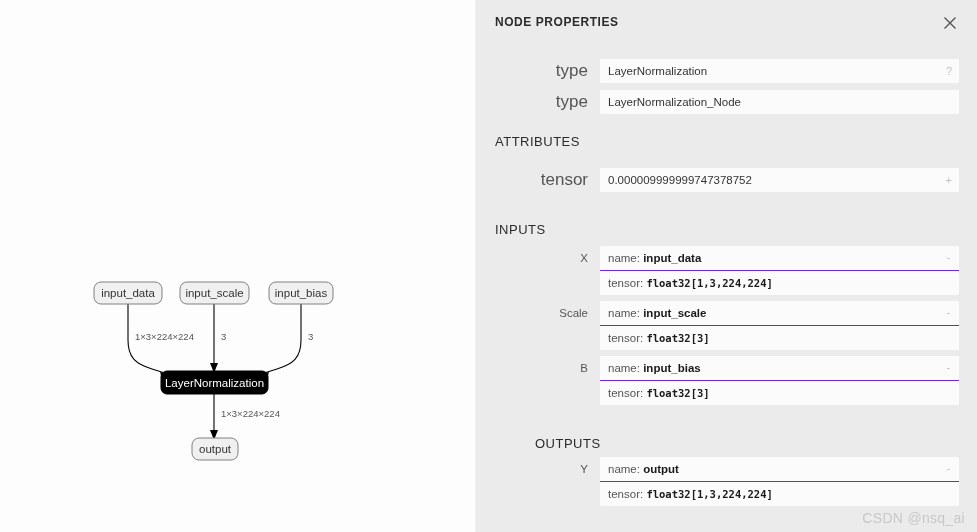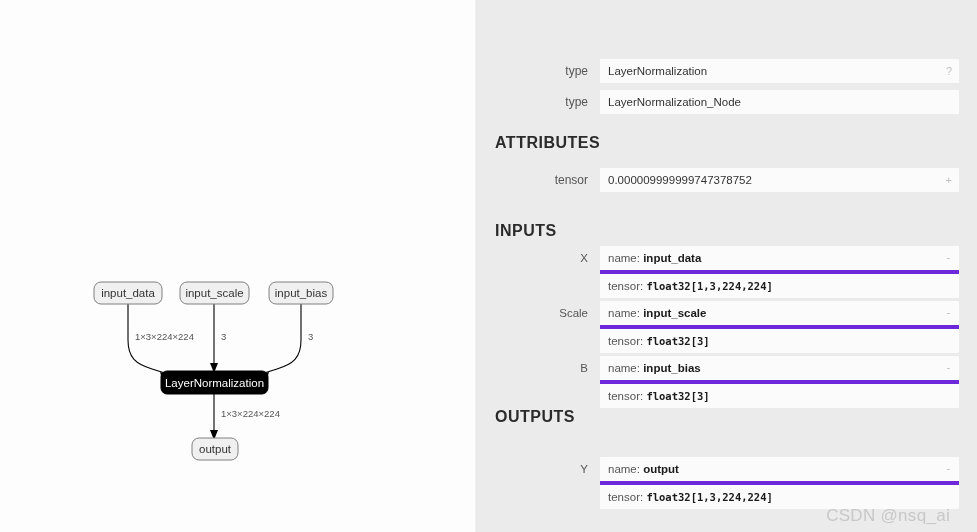--- a/index.html
+++ b/index.html
@@ -109,39 +109,39 @@
     display: flex;
     align-items: center;
     justify-content: center;
     cursor: pointer;
   }
   #close-button svg { display: block; }
 
   .section-title {
     position: absolute;
     left: 19px;
-    font-size: 16px;
-    font-weight: bold;
+    font-size: 13px;
+    font-weight: normal;
     letter-spacing: 0.5px;
     color: #2b2b2b;
   }
 
   
   .field-row {
     position: absolute;
     left: 0;
     width: 501px;
   }
   .field-label {
     position: absolute;
     left: 0;
     top: 0;
     width: 112px;
     text-align: right;
-    font-size: 12px;
+    font-size: 17px;
     color: #555555;
     line-height: 24px;
   }
   .field-box {
     position: absolute;
     left: 124px;
     top: 0;
     width: 359px;
     background: #fbfbfb;
     border-radius: 1px;
@@ -194,21 +194,21 @@
   .io-line {
     position: relative;
     height: 24px;
     line-height: 24px;
     padding-left: 8px;
     font-size: 11.5px;
     color: #444444;
     white-space: nowrap;
   }
   .io-line-divider {
-    border-top: 4px solid #6d28d9;
+    border-top: 1px solid #6d28d9;
   }
   .io-key {
     color: #555555;
     text-align: right;
   }
   .io-name-val {
     font-weight: bold;
     color: #1a1a1a;
   }
   .io-tensor-val {
@@ -223,23 +223,23 @@
     top: 0;
     height: 24px;
     line-height: 24px;
     font-size: 10px;
     color: #b9b9b9;
     cursor: pointer;
   }
 
   #watermark {
     position: absolute;
-    right: 27px;
+    right: 12px;
     bottom: 6px;
-    font-size: 17px;
+    font-size: 14px;
     color: #c8c8c8;
     letter-spacing: 0.3px;
   }
 </style>
 </head>
 <body>
 
 <div id="app">
 
   <div id="canvas">
@@ -288,20 +288,28 @@
       <g>
         <rect class="gnode-box" x="192" y="438" width="46" height="22" rx="7" ry="7"></rect>
         <text class="gnode-label" x="215" y="453" text-anchor="middle">output</text>
       </g>
     </svg>
     <div id="canvas-edge"></div>
   </div>
 
   <div id="panel">
 
+    <div id="panel-header">
+      <div id="panel-title">NODE PROPERTIES</div>
+      <div id="close-button">
+        <svg width="14" height="14" viewBox="0 0 14 14" aria-hidden="true">
+          <path d="M1.5 1.5 L12.5 12.5 M12.5 1.5 L1.5 12.5" stroke="#555555" stroke-width="1.4" fill="none"></path>
+        </svg>
+      </div>
+    </div>
 
     <div class="field-row" style="top:59px;">
       <div class="field-label">type</div>
       <div class="field-box">
         <div class="field-value">LayerNormalization</div>
         <div class="field-hint">?</div>
       </div>
     </div>
 
     <div class="field-row" style="top:90px;">
@@ -361,21 +369,21 @@
           <span class="io-name-val">input_bias</span>
           <span class="io-minus">-</span>
         </div>
         <div class="io-line io-line-divider">
           <span class="io-key">tensor:</span>
           <span class="io-tensor-val">float32[3]</span>
         </div>
       </div>
     </div>
 
-    <div class="section-title" style="top:408px;">OUTPUTS</div>
+    <div class="section-title" style="top:436px;margin-left:40px;">OUTPUTS</div>
 
     <div class="io-row" style="top:457px;">
       <div class="io-label">Y</div>
       <div class="io-card">
         <div class="io-line">
           <span class="io-key">name:</span>
           <span class="io-name-val">output</span>
           <span class="io-minus">-</span>
         </div>
         <div class="io-line io-line-divider">

